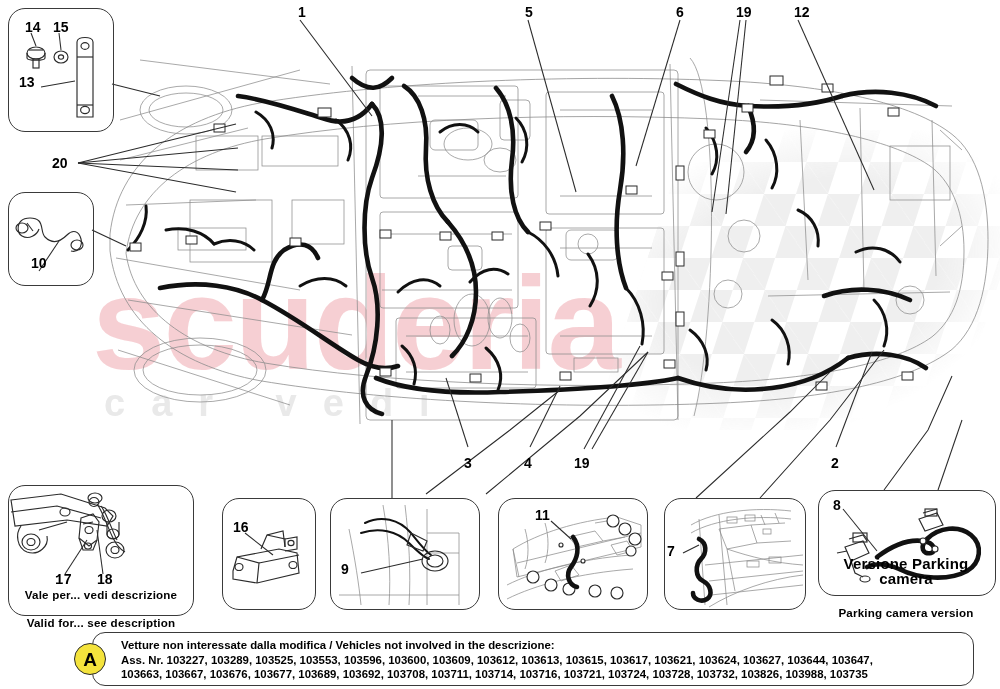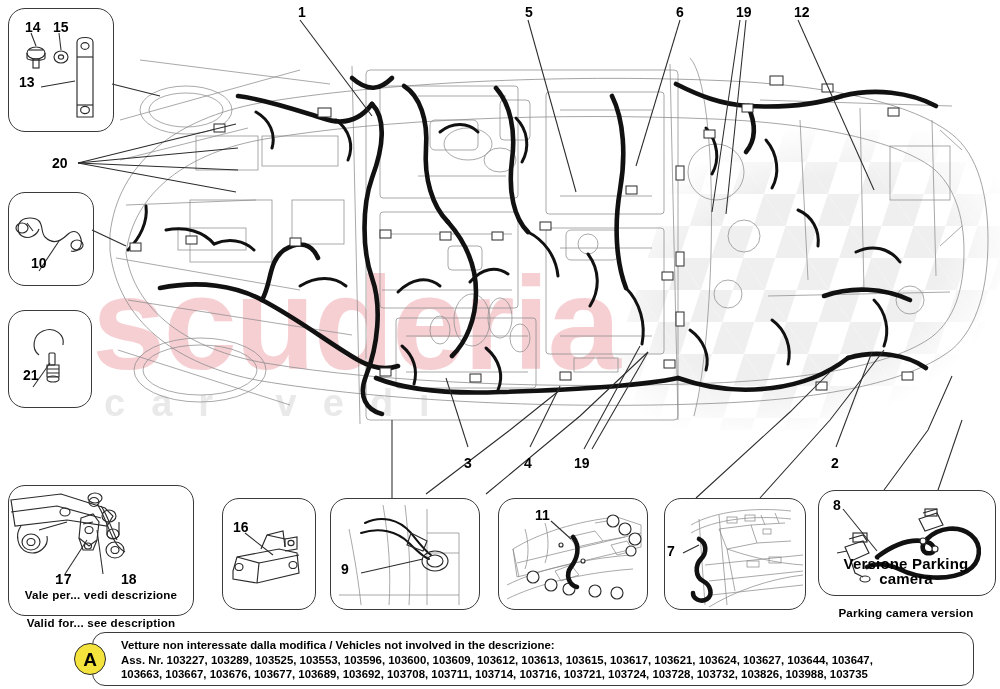--- a/index.html
+++ b/index.html
@@ -308,35 +308,20 @@
         <ellipse cx="68" cy="52" rx="6" ry="5"></ellipse>
         <path d="M18 30 L24 38"></path>
       </g>
       <g class="leader">
           <path d="M30 78 L50 48"></path>
         </g>
     </svg>
     <div class="num" style="left:22px;top:62px;">10</div>
   </div>
 
-  <div class="cbox" style="left:8px;top:310px;width:82px;height:96px;">
-    <svg width="82" height="96">
-      <g class="partln" fill="#fff">
-        <path d="M30 44 C22 38 24 24 34 20 C46 15 56 24 54 34"></path>
-        <rect x="40" y="42" width="6" height="12" rx="1"></rect>
-        <path d="M38 54 L50 54 L50 66 L38 66 Z"></path>
-        <path d="M38 58 L50 58 M38 62 L50 62"></path>
-        <ellipse cx="44" cy="68" rx="6" ry="3"></ellipse>
-      </g>
-      <g class="leader">
-          <path d="M24 76 L41 52"></path>
-        </g>
-    </svg>
-    <div class="num" style="left:14px;top:56px;">21</div>
-  </div>
 
   <div class="cbox" style="left:8px;top:485px;width:184px;height:129px;">
     <svg width="184" height="129">
 
       <g class="partln" fill="#fff">
         <path d="M2 14 L52 8 L96 22 L104 30 L98 40 L58 34 L6 40 Z"></path>
         <path d="M2 26 L48 20 L92 32"></path>
         <path d="M12 40 C6 48 8 62 18 66 C30 70 40 60 38 50"></path>
         <ellipse cx="22" cy="56" rx="9" ry="8"></ellipse>
         <ellipse cx="22" cy="56" rx="4" ry="3.5"></ellipse>
@@ -362,21 +347,21 @@
         <ellipse cx="106" cy="64" rx="9" ry="8"></ellipse>
         <ellipse cx="106" cy="64" rx="4" ry="3.5"></ellipse>
         <path d="M92 20 C98 28 102 42 108 54"></path>
       </g>
       <g class="leader">
         <path d="M56 88 L78 54"></path>
         <path d="M94 88 L88 44"></path>
       </g>
     </svg>
     <div class="num" style="left:46px;top:86px;font-family:Liberation Mono, monospace;">17</div>
-    <div class="num" style="left:88px;top:85px;margin-left:24px;">18</div>
+    <div class="num" style="left:88px;top:85px;">18</div>
     <div class="cbox-label" style="top:101px;font-size:11.6px;">Vale per... vedi descrizione</div>
     <div class="cbox-label" style="top:114px;font-size:11.6px;margin-top:15px;">Valid for... see description</div>
   </div>
 
   <div class="cbox" style="left:222px;top:498px;width:92px;height:110px;">
     <svg width="92" height="110">
       <g class="partln" fill="#fff">
         <path d="M10 72 L14 58 L56 50 L74 54 L76 74 L34 84 L10 80 Z"></path>
         <path d="M14 58 L36 64 L34 84"></path>
         <path d="M36 64 L76 56"></path>

